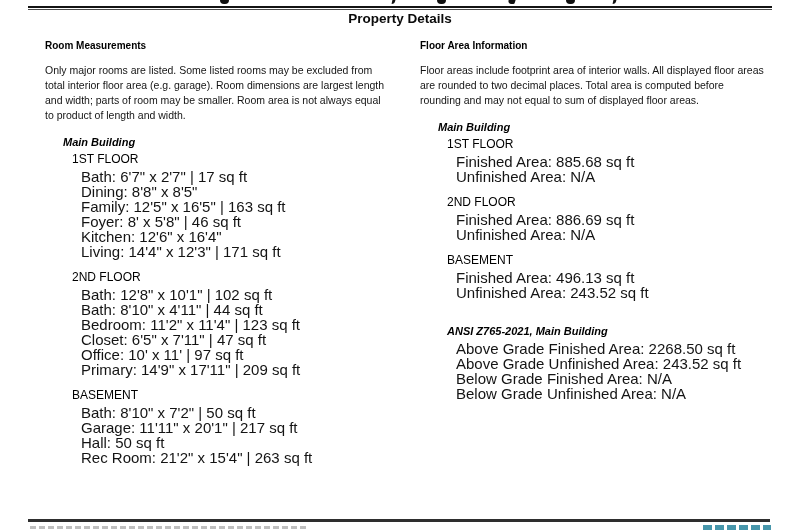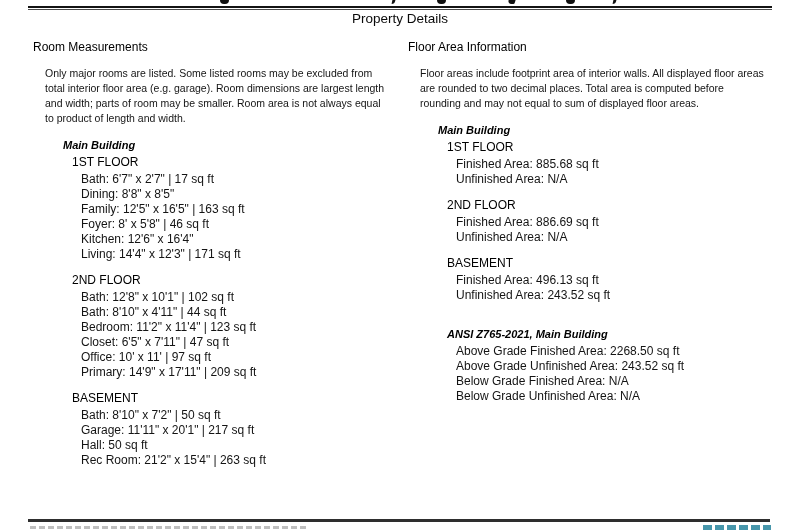--- a/index.html
+++ b/index.html
@@ -14,36 +14,36 @@
   .desc.g     { width:9px; height:4px; border-radius:0 0 4px 4px; }
   .desc.comma { width:3px; height:4px; border-radius:0 0 3px 0; transform:skewX(-12deg); }
   .desc.y     { width:7px; height:4px; border-radius:0 0 1px 4px; transform:skewX(-18deg); }
 
   .rule-top-thick { position:absolute; left:28px; width:744px; top:6px;  height:2px; background:#141414; }
   .rule-top-thin  { position:absolute; left:28px; width:744px; top:9px;  height:1px; background:#4a4a4a; }
 
   .page-title {
     position:absolute; top:11px; left:0; width:100%;
     margin:0; text-align:center;
-    font-size:13.5px; font-weight:normal; color:#0a0a0a;
+    font-size:13.5px; font-weight:bold; color:#0a0a0a;
   }
 
   .col { position:absolute; top:40px; }
   .col-left  { left:33px;  width:368px; }
   .col-right { left:408px; width:370px; }
 
-  .col h2 { margin:0 0 5px 0; font-size:12px; font-weight:normal; color:#000; }
+  .col h2 { margin:0 0 5px 12px; font-size:10px; font-weight:bold; color:#000; }
   .col p  { margin:12px; font-size:10.5px; line-height:15px; color:#141414; }
 
   .building { margin:13px 0 0 30px; }
   .building h3, .ansi h3 { margin:0 0 4px 0; font-size:11px; font-weight:bold; color:#000;font-style:italic; }
 
   .floor { margin:0 0 11px 9px; }
   .floor-label { font-size:12px; color:#000; margin-bottom:3px; }
-  .room-row, .area-row { margin-left:9px; font-size:12px; line-height:15px; color:#141414; }
+  .room-row, .area-row { margin-left:9px; font-size:15px; line-height:15px; color:#141414; }
 
   .ansi { margin:25px 0 0 9px; }
   .ansi .area-row { margin-left:9px; }
 
   .rule-bottom {
     position:absolute; left:28px; width:742px; top:519px; height:3px;
     background:#2e2e2e;
   }
   .footer-remnant-left {
     position:absolute; left:30px; top:526px; width:276px; height:3px; opacity:.75;

